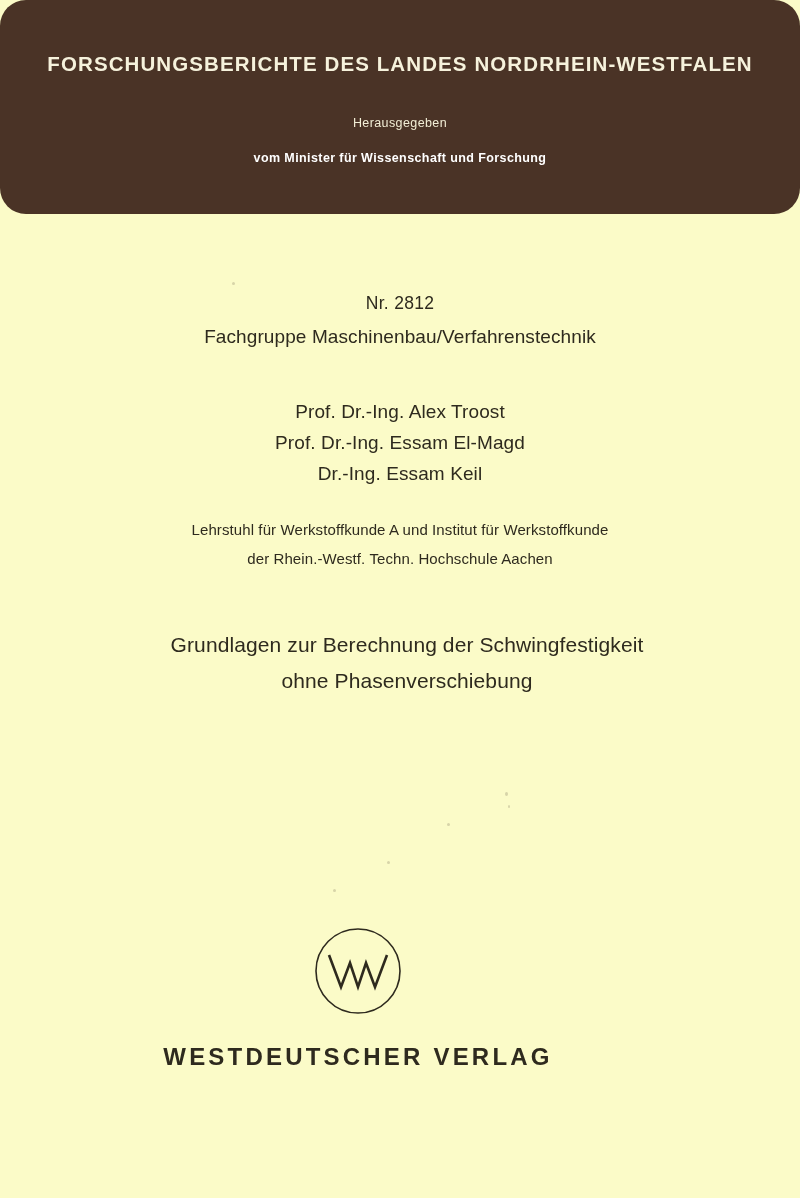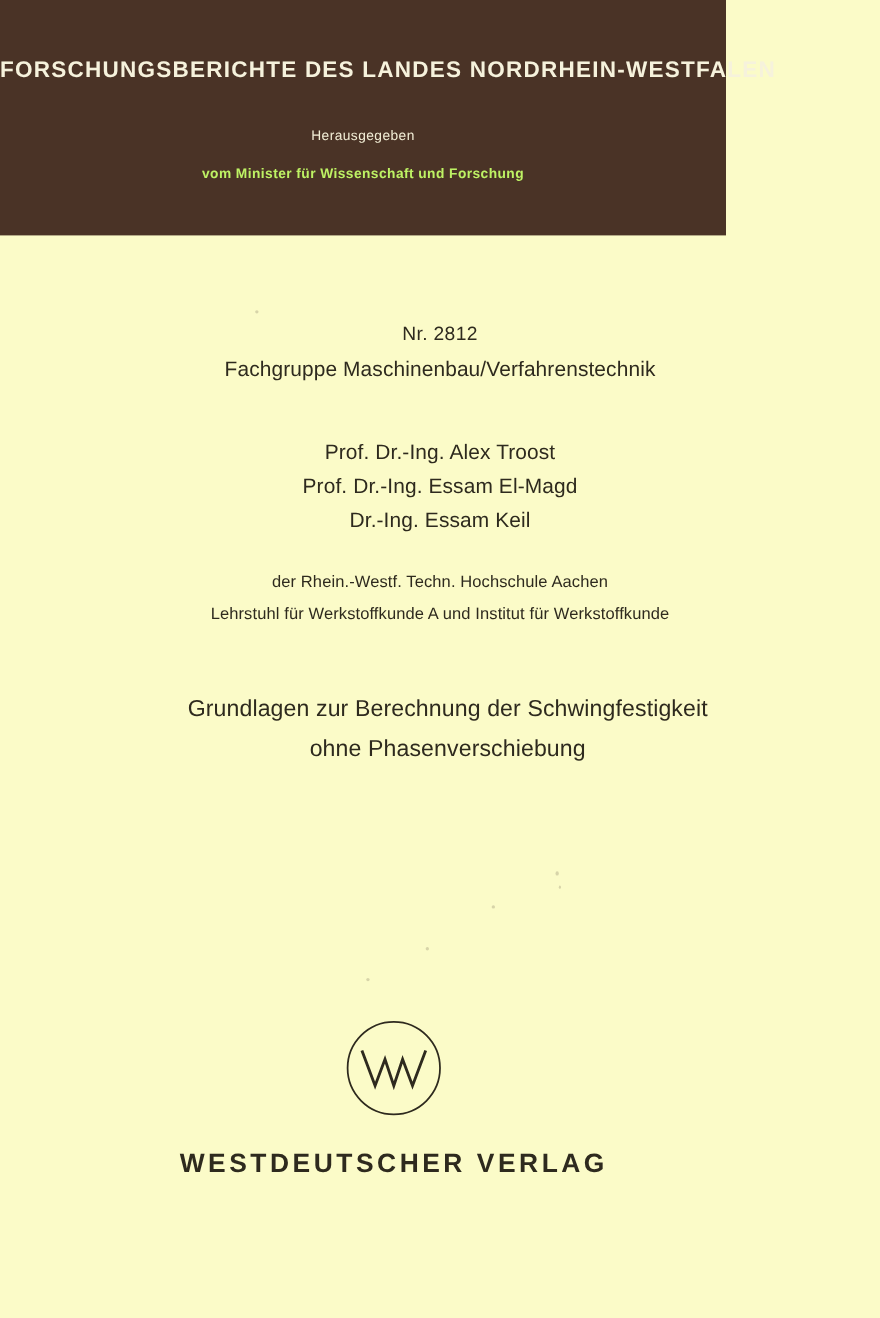--- a/index.html
+++ b/index.html
@@ -18,26 +18,27 @@
     width: 800px;
     height: 1198px;
     background: #fbfbc8;
   }
 
   
   .header-band {
     position: absolute;
     left: 0;
     top: 0;
-    width: 660px;
+    width: 800px;
     height: 214px;
     background: #4a3326;
     color: #f5f3d8;
     box-sizing: border-box;
     padding-top: 52px;
+    border-radius: 26px;
   }
   .series-title {
     text-align: center;
     font-size: 20.5px;
     font-weight: bold;
     letter-spacing: 1.1px;
     color: #f6f2dc;
     white-space: nowrap;
   }
   .header-sub1 {
@@ -47,21 +48,21 @@
     letter-spacing: 0.4px;
     margin-top: 40px;
     color: #f2eed6;
   }
   .header-sub2 {
     text-align: center;
     font-size: 12.5px;
     font-weight: bold;
     letter-spacing: 0.4px;
     margin-top: 21px;
-    color: #bef264;
+    color: #ffffff;
   }
 
   
   .body-area {
     position: absolute;
     left: 0;
     top: 214px;
     width: 800px;
     color: #2e2a1e;
     text-align: center;
@@ -158,22 +159,22 @@
 
     <div class="subject-group">Fachgruppe Maschinenbau/Verfahrenstechnik</div>
 
     <div class="authors">
       <div class="author">Prof. Dr.-Ing. Alex Troost</div>
       <div class="author">Prof. Dr.-Ing. Essam El-Magd</div>
       <div class="author">Dr.-Ing. Essam Keil</div>
     </div>
 
     <div class="affiliation">
+      <div class="affil-line">Lehrstuhl für Werkstoffkunde A und Institut für Werkstoffkunde</div>
       <div class="affil-line">der Rhein.-Westf. Techn. Hochschule Aachen</div>
-      <div class="affil-line">Lehrstuhl für Werkstoffkunde A und Institut für Werkstoffkunde</div>
     </div>
 
     <div class="doc-title">
       <div class="doc-title-line">Grundlagen zur Berechnung der Schwingfestigkeit</div>
       <div class="doc-title-line">ohne Phasenverschiebung</div>
     </div>
   </div>
 
   <div class="publisher-block">
     <div class="logo-wrap">

